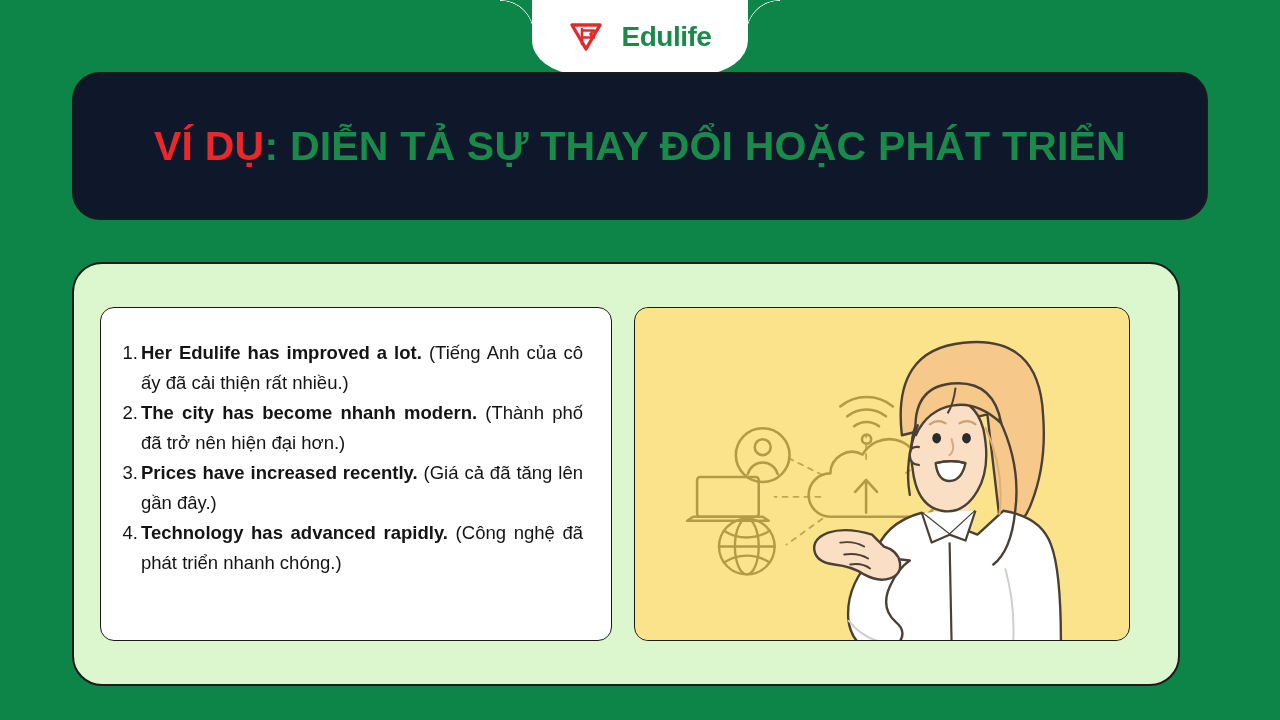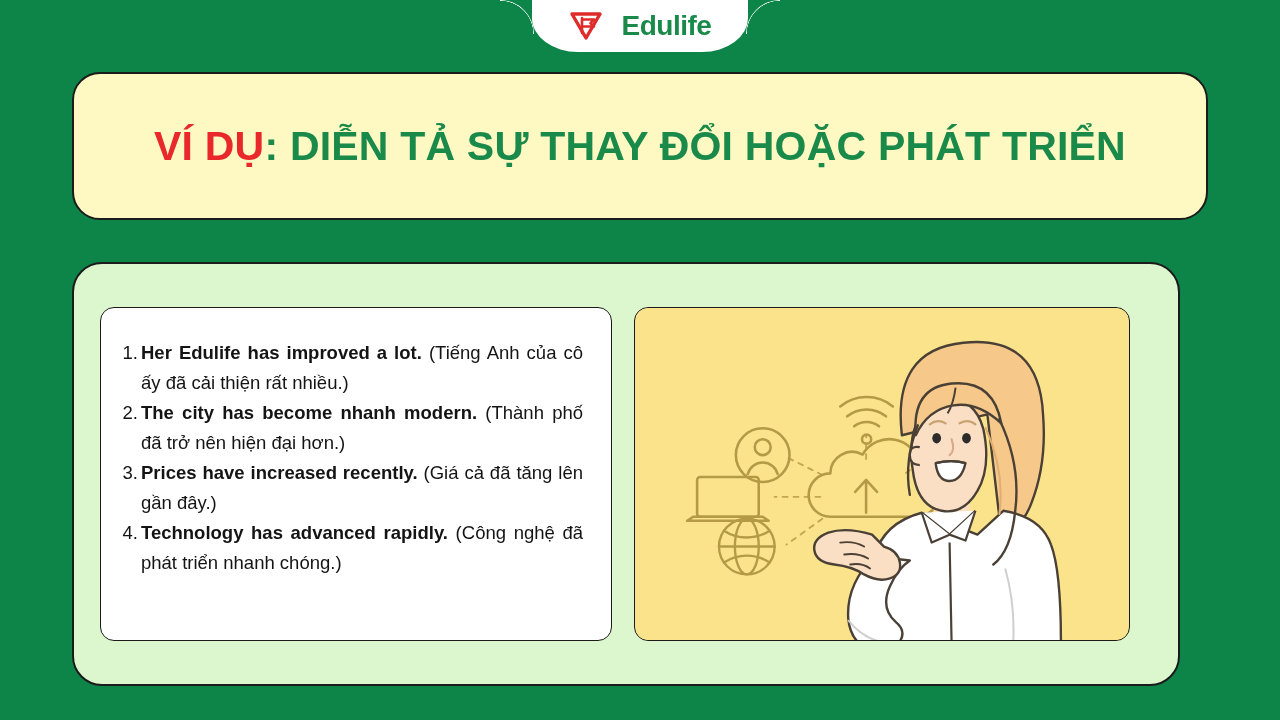--- a/index.html
+++ b/index.html
@@ -6,21 +6,21 @@
   html, body {
     width: 1280px; height: 720px;
     overflow: hidden;
     font-family: "Liberation Sans", sans-serif;
   }
   body { background: #0D8549; position: relative; }
 
   
   .logo-tab {
     position: absolute; top: 0; left: 50%; transform: translateX(-50%);
-    width: 216px; height: 52px;
+    width: 216px; height: 74px;
     display: flex; align-items: center; justify-content: center;
     gap: 19px;
   }
   .logo-tab-bg {
     position: absolute; inset: 0;
     background: #FFFFFF;
     border-bottom-left-radius: 46px 34px;
     border-bottom-right-radius: 46px 34px;
   }
   .logo-tab-bg::before, .logo-tab-bg::after {
@@ -35,21 +35,21 @@
   .logo-word {
     position: relative;
     font-size: 28px; font-weight: 700; color: #1A8A4A;
     letter-spacing: -0.5px; line-height: 1;
   }
 
   
   .title-card {
     position: absolute; left: 72px; top: 72px;
     width: 1136px; height: 148px;
-    background: #fef9c3;
+    background: #0f172a;
     border: 2px solid #1b1b1b;
     border-radius: 28px;
     display: flex; align-items: center; justify-content: center;
   }
   .title-text {
     font-size: 41px; font-weight: 700; color: #1A8A4A;
     letter-spacing: 0.2px; text-align: center; white-space: nowrap;
   }
   .title-text .accent { color: #E8282B; }
 

